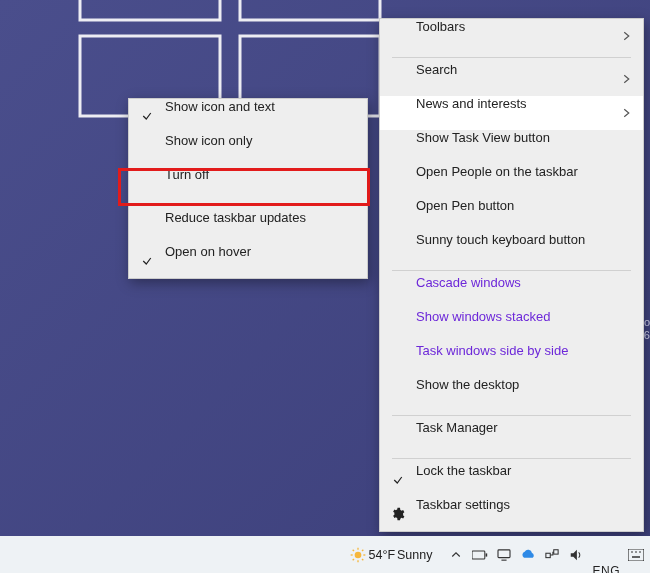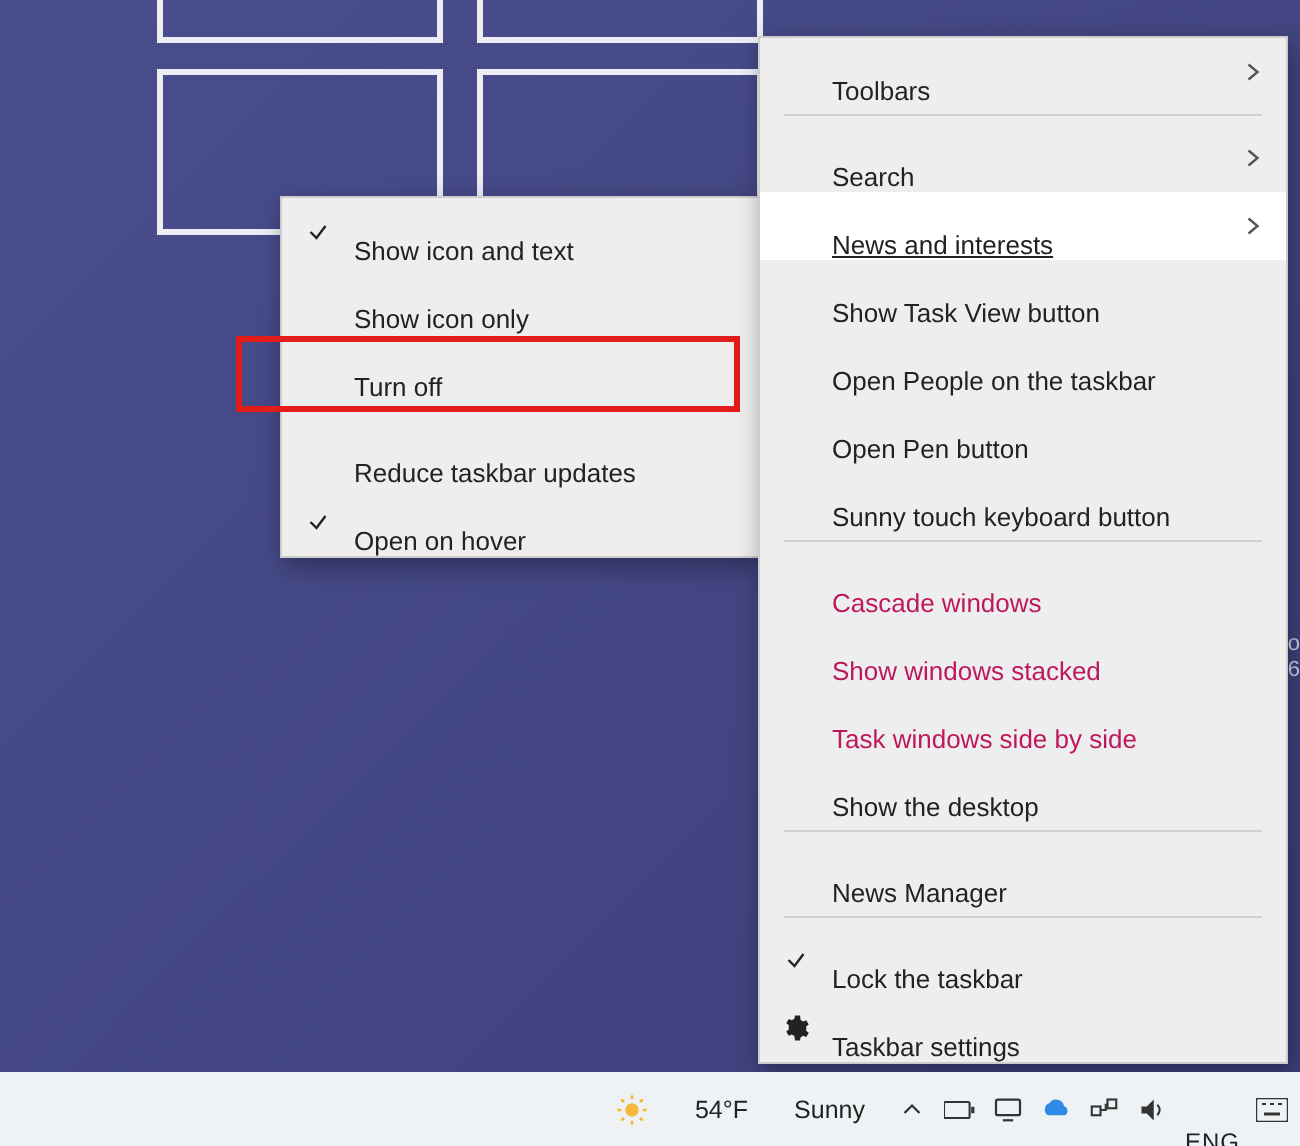--- a/index.html
+++ b/index.html
@@ -21,42 +21,42 @@
     
     .menu {
       position: absolute;
       background: #eeeeee;
       border: 1px solid #cccccc;
       box-shadow: 2px 4px 12px rgba(0,0,0,.35);
       font-size: 13px;
       color: #222;
     }
     .menu.main { top: 18px; left: 379px; width: 265px; }
-    .menu.sub  { top: 98px; left: 140px; width: 240px; }
+    .menu.sub  { top: 98px; left: 128px; width: 240px; }
     .mi {
       display: flex;
-      align-items: flex-end;
+      align-items: flex-start;
       height: 34px;
       padding: 0 14px 0 36px;
       position: relative;
       cursor: default;
     }
-    .mi.hover { background: #ffffff; text-decoration: underline; }
+    .mi.hover { background: #ffffff; }
     .mi .check {
       position: absolute;
       left: 12px; top: 50%; transform: translateY(-50%);
       width: 12px; height: 12px;
     }
     .mi .arrow {
       position: absolute;
       right: 12px; top: 50%; transform: translateY(-50%);
       width: 9px; height: 12px;
       color: #555;
     }
-    .mi.disabled { color: #be185d; }
+    .mi.disabled { color: #6d28d9; }
     .mi .gear {
       position: absolute;
       left: 10px; top: 50%; transform: translateY(-50%);
       width: 15px; height: 15px;
     }
     .sep {
       height: 1px;
       background: #d0d0d0;
       margin: 4px 12px;
     }
@@ -73,21 +73,21 @@
       display: flex;
       align-items: center;
       font-size: 12.5px;
       color: #222;
       padding: 0 6px 0 0;
       gap: 8px;
     }
     .taskbar .weather {
       display: flex;
       align-items: center;
-      gap: 23px;
+      gap: 2px;
       margin-left: auto;
     }
     .taskbar .tray {
       display: flex;
       align-items: center;
       gap: 8px;
       margin-left: 8px;
     }
     .tray-ico { width: 16px; height: 16px; display: inline-flex; align-items: center; justify-content: center; color: #333; }
     .lang { font-size: 12px; letter-spacing: .5px; margin-top: 32px; }
@@ -184,21 +184,21 @@
       <span>Show windows stacked</span>
     </div>
     <div class="mi disabled">
       <span>Task windows side by side</span>
     </div>
     <div class="mi">
       <span>Show the desktop</span>
     </div>
     <div class="sep"></div>
     <div class="mi">
-      <span>News Manager</span>
+      <span>Task Manager</span>
     </div>
     <div class="sep"></div>
     <div class="mi">
       <svg class="check">
         <use href="#sym-check"></use>
       </svg>
       <span>Lock the taskbar</span>
     </div>
     <div class="mi">
       <svg class="gear">

